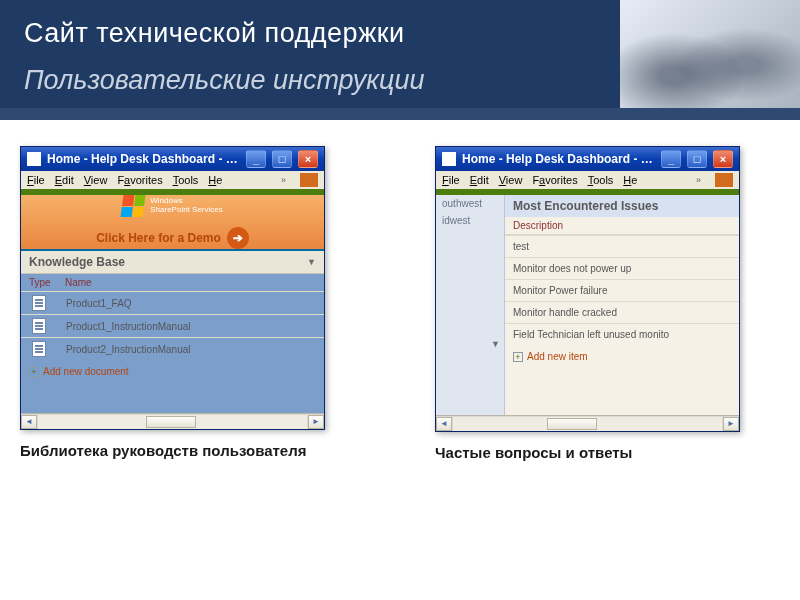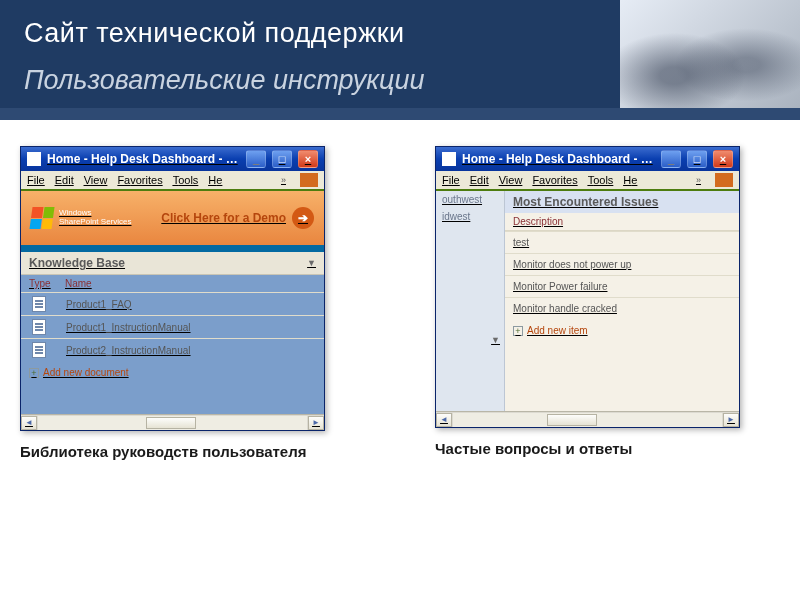--- a/index.html
+++ b/index.html
@@ -30,70 +30,69 @@
       radial-gradient(ellipse at 70% 60%, rgba(50,60,80,.45) 8%, transparent 40%);
   }
   .hr-bar { height: 12px; background: #2e4a73; margin-top: 0; }
   .content { padding: 26px 20px; display: flex; gap: 110px; }
   .window {
     width: 305px;
     border: 1px solid #0a246a;
     box-shadow: 2px 2px 6px rgba(0,0,0,.3);
     font-size: 11px;
     background: #7b9ecb;
-    text-decoration: underline;
   }
   .titlebar {
     background: linear-gradient(#3b6ccf,#0a3fb0 50%,#08349c);
     color: #fff; height: 24px; display:flex; align-items:center;
     padding: 0 6px; gap:6px;
     font-family: Tahoma, sans-serif; font-size: 12px; font-weight: bold;
   }
   .titlebar .app-icon {
     width:14px; height:14px; background:#fff; display:inline-block;
   }
   .titlebar .title-text { flex:1; overflow:hidden; white-space:nowrap; text-overflow:ellipsis; }
   .wbtn {
     width:20px; height:18px; border:1px solid #fff3; border-radius:3px;
     display:flex; align-items:center; justify-content:center;
     font-size:11px; font-weight:bold; color:#fff;
   }
   .wbtn.min { background:linear-gradient(#6ea0f0,#2b5ec8); }
   .wbtn.max { background:linear-gradient(#6ea0f0,#2b5ec8); }
   .wbtn.close { background:linear-gradient(#f08b6e,#d13a1a); }
   .menubar {
-    background:#ece9d8; border-bottom:2px solid #4d7c0f;
+    background:#ece9d8; border-bottom:6px solid #4d7c0f;
     padding:2px 6px; display:flex; gap:10px; align-items:center;
     font-family: Tahoma, sans-serif; font-size:11px;
   }
   .menubar span { cursor:default; }
   .menubar u { text-decoration: underline; }
   .menubar .chev { margin-left:auto; font-size:9px; color:#555; }
   .menubar .flag { width:18px; height:14px; background:#d36b1f; margin-left:4px; }
   .window-body { background:#7b9ecb; }
   .left-body, .right-body { display:flex; min-height:220px; }
   .left-strip { width:69px; background:#dfe6ef; border-right:1px solid #bcc6d4; }
   .right-pane { flex:1; background:#f5f1e7; display:flex; flex-direction:column; }
   
   .banner {
     background: linear-gradient(#f7b169,#e9863f);
     height:54px; display:flex; align-items:center; padding:0 10px;
-    justify-content:space-between; color:#fff;
+    justify-content:space-between; color:#fff;flex-direction:column;
   }
   .banner-left { display:flex; align-items:center; gap:6px; }
   .win-logo { width:22px; height:22px; display:grid; grid-template-columns:1fr 1fr; grid-template-rows:1fr 1fr; gap:1px; transform:skewX(-8deg); }
   .win-logo span:nth-child(1){background:#f35325;}
   .win-logo span:nth-child(2){background:#81bc06;}
   .win-logo span:nth-child(3){background:#05a6f0;}
   .win-logo span:nth-child(4){background:#ffba08;}
   .banner-text { font-size:8px; line-height:1.1; }
   .banner-cta { font-size:12px; font-weight:bold; color:#b5460d; display:flex; align-items:center; gap:6px; }
   .banner-cta .arrow{ width:22px; height:22px; background:#d35914; border-radius:50%; display:flex; align-items:center; justify-content:center; color:#fff; }
   .section-hdr {
-    background:#e9e5d7; border-top:7px solid #0369a1; border-bottom:1px solid #c9c5b5;
+    background:#e9e5d7; border-top:2px solid #0369a1; border-bottom:1px solid #c9c5b5;
     padding:4px 8px; font-family:Verdana,sans-serif; font-size:12px; font-weight:bold;
     color:#5a5a5a; display:flex; align-items:center; justify-content:space-between;
   }
   .section-hdr .drop { font-size:9px; color:#6b6b6b; }
   .col-hdr { display:flex; padding:3px 8px; font-size:10px; color:#8a3035; font-family:Verdana,sans-serif; }
   .col-hdr .c1 { width:36px; }
   .kb-row { display:flex; align-items:center; padding:3px 11px; border-top:1px solid #e0dccb; font-size:10px; font-family:Verdana,sans-serif; color:#555; }
   .kb-row .doc-icon { width:14px; height:16px; border:1px solid #6f87aa; background:#fff; margin-right:20px; position:relative; }
   .kb-row .doc-icon::after { content:""; position:absolute; left:2px; right:2px; top:3px; height:2px; background:#6f87aa; box-shadow:0 3px 0 #6f87aa,0 6px 0 #6f87aa; }
   .add-row { padding:6px 8px; font-size:10px; font-family:Verdana,sans-serif; color:#b5460d; display:flex; align-items:center; gap:4px; }
@@ -229,20 +228,21 @@
           <div style="height:110px"></div>
           <div style="text-align:right; padding-right:4px; font-size:9px; color:#6b6b6b">▼</div>
         </div>
         <div class="right-pane">
           <div class="issues-hdr">Most Encountered Issues</div>
           <div class="issue-col">Description</div>
           <div class="issue-row">test</div>
           <div class="issue-row">Monitor does not power up</div>
           <div class="issue-row">Monitor Power failure</div>
           <div class="issue-row">Monitor handle cracked</div>
+          <div class="issue-row">Field Technician left unused monito</div>
           <div class="add-row">
             <span class="plus">+</span>
             <span>Add new item</span>
           </div>
         </div>
       </div>
       <div class="scrollbar-h">
         <div class="sb-btn">◄</div>
         <div class="sb-track">
           <div class="sb-thumb" style="left:35%; width:50px"></div>

